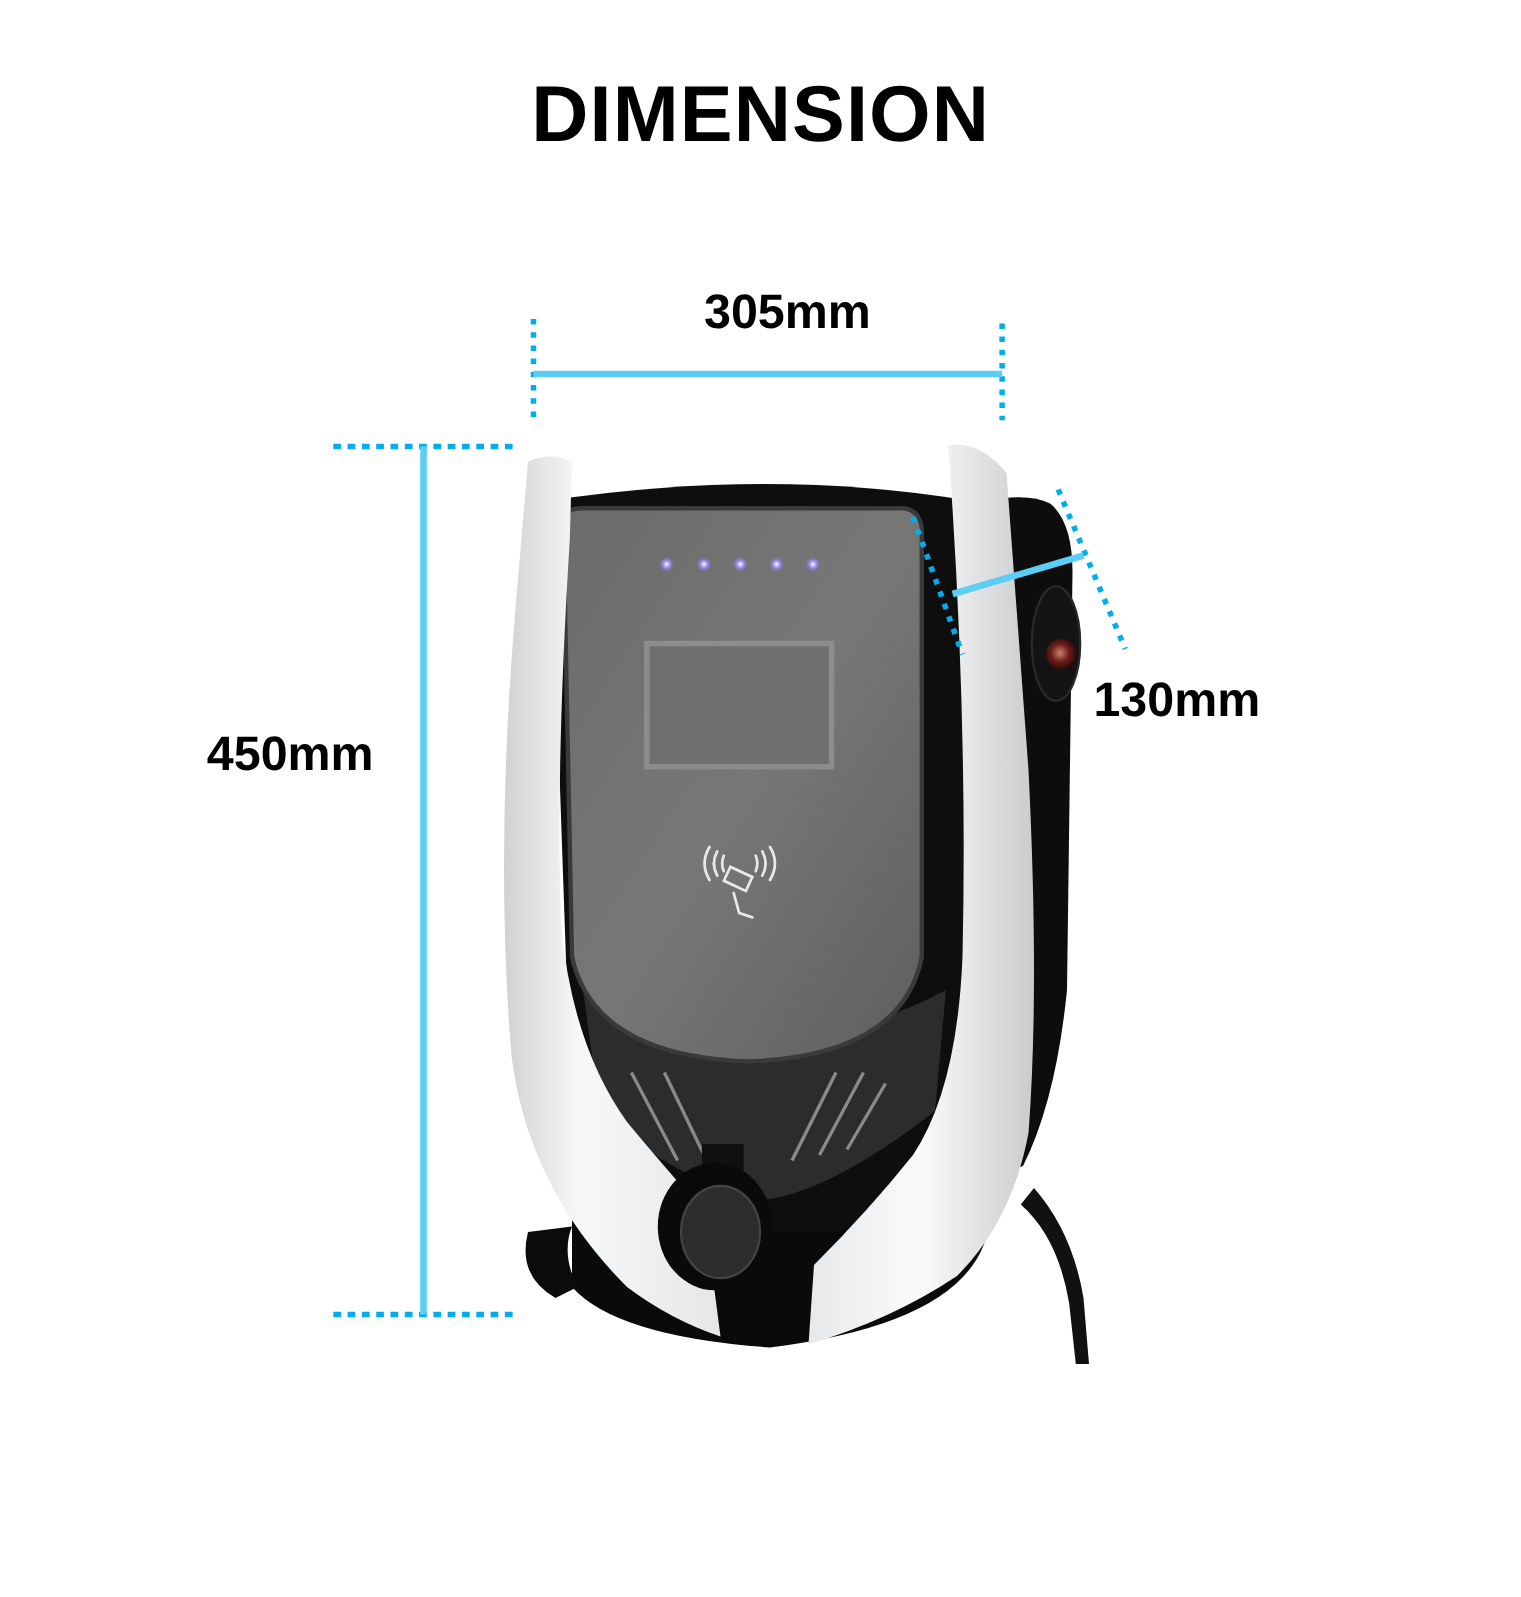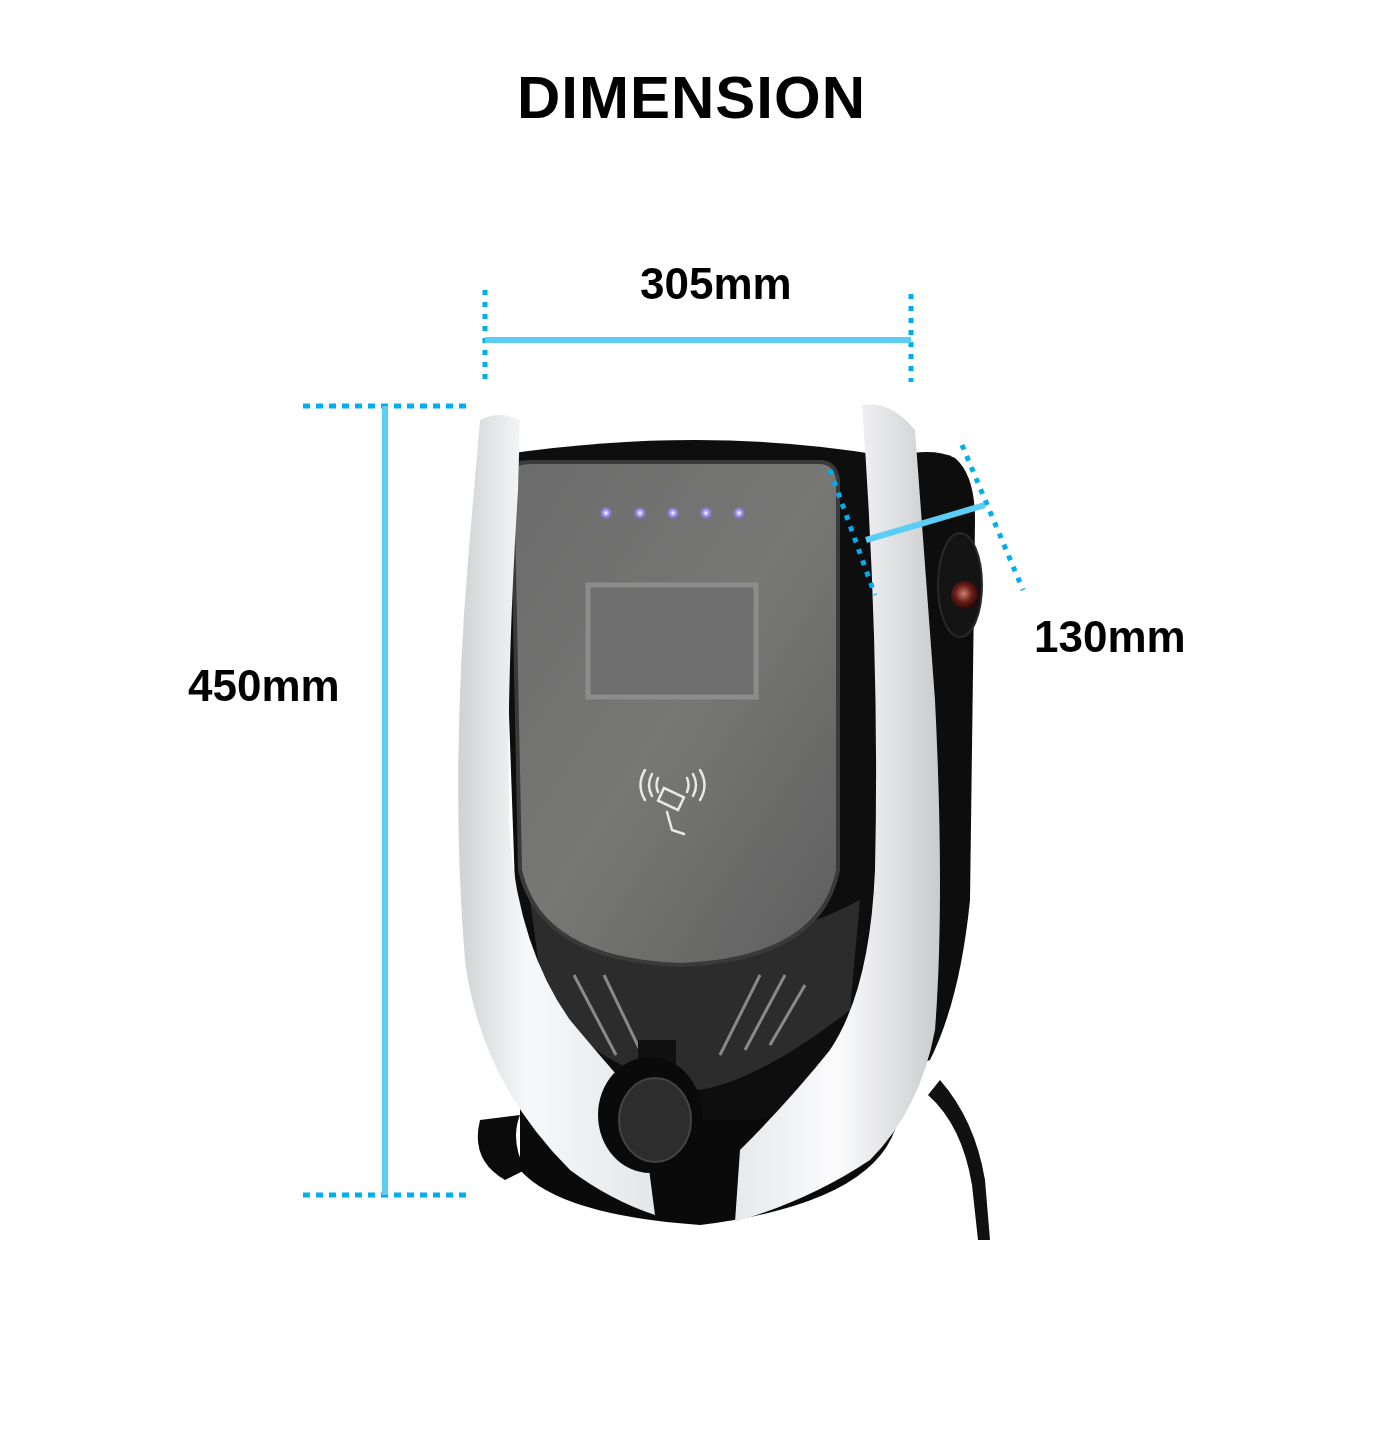--- a/index.html
+++ b/index.html
@@ -1,23 +1,23 @@
 <!DOCTYPE html>
 <html><head>
 <meta charset="utf-8">
 <style>
   html, body { margin: 0; padding: 0; background: #ffffff; }
   body { width: 1383px; height: 1452px; position: relative; overflow: hidden;
          font-family: "Liberation Sans", sans-serif; }
   .title { position: absolute; left: 0; width: 1383px; top: 68px; text-align: center;
-           font-weight: bold; font-size: 60px; letter-spacing: 1px; color: #000; line-height: 1; }
+           font-weight: bold; font-size: 72px; letter-spacing: 1px; color: #000; line-height: 1; }
   .dim-label { position: absolute; font-weight: bold; font-size: 44px; color: #000; line-height: 1; }
   #lbl-width { left: 640px; top: 262px; text-align: right; }
   #lbl-height { left: 188px; top: 664px; }
-  #lbl-depth { left: 994px; top: 615px; margin-left: 40px; }
+  #lbl-depth { left: 994px; top: 615px; }
   svg.canvas { position: absolute; left: 0; top: 0; }
 </style>
 </head>
 <body>
 
 <div class="title">DIMENSION</div>
 
 <svg class="canvas" width="1383" height="1452" viewBox="0 0 1383 1452">
   <defs>
     <linearGradient id="shellL" x1="0" x2="1" y1="0" y2="0">

